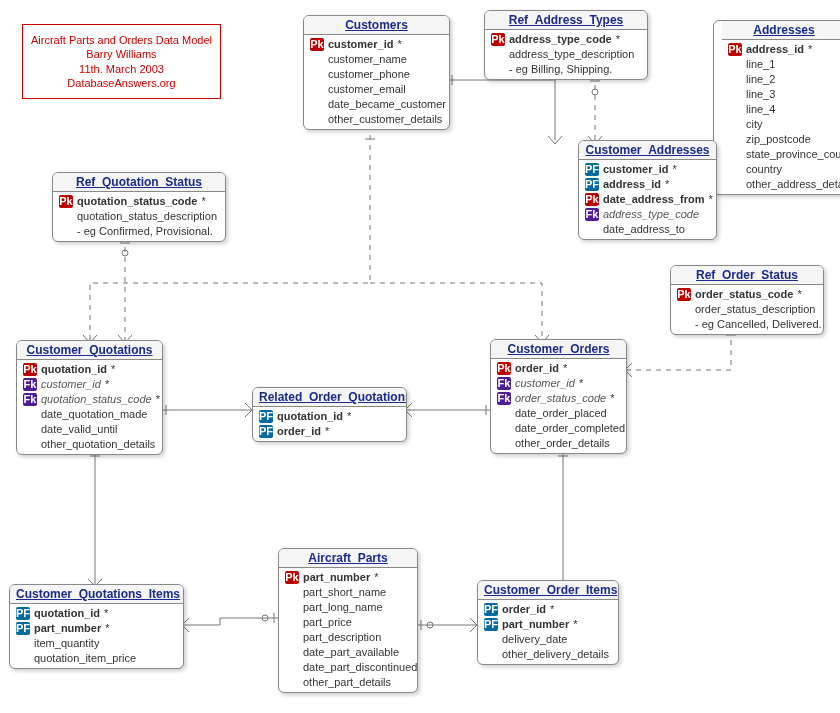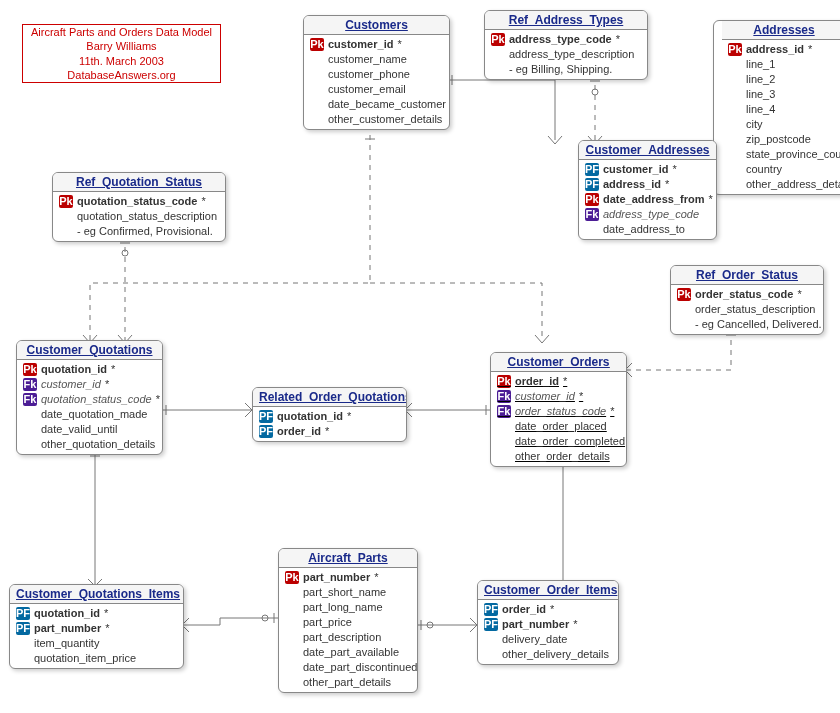--- a/index.html
+++ b/index.html
@@ -9,21 +9,21 @@
     height: 713px;
     background: #fff;
     font-family: Arial, Helvetica, sans-serif;
     font-size: 11px;
     position: relative;
     overflow: hidden;
   }
   .title-box {
     position: absolute;
     border: 1px solid #c00;
-    padding: 0 8px;
+    padding: 8px 8px;
     text-align: center;
     color: #c00;
     line-height: 1.3;
   }
   .entity {
     position: absolute;
     border: 1px solid #888;
     border-radius: 6px;
     background: #fff;
     box-shadow: 2px 2px 4px rgba(0,0,0,0.2);
@@ -327,21 +327,21 @@
         <span class="suffix">*</span>
       </div>
       <div class="attr">
         <span class="keyslot k-pf">PF</span>
         <span class="col-name bold">order_id</span>
         <span class="suffix">*</span>
       </div>
     </div>
 </div>
 
-<div class="entity" style="left:490px; top:352px; width:135px;text-decoration:underline;">
+<div class="entity" style="left:490px; top:339px; width:135px;">
   <div class="entity-title linkish">Customer_Orders</div>
   <div class="attrs">
       <div class="attr">
         <span class="keyslot k-pk">Pk</span>
         <span class="col-name bold">order_id</span>
         <span class="suffix">*</span>
       </div>
       <div class="attr">
         <span class="keyslot k-fk">Fk</span>
         <span class="col-name italic">customer_id</span>

